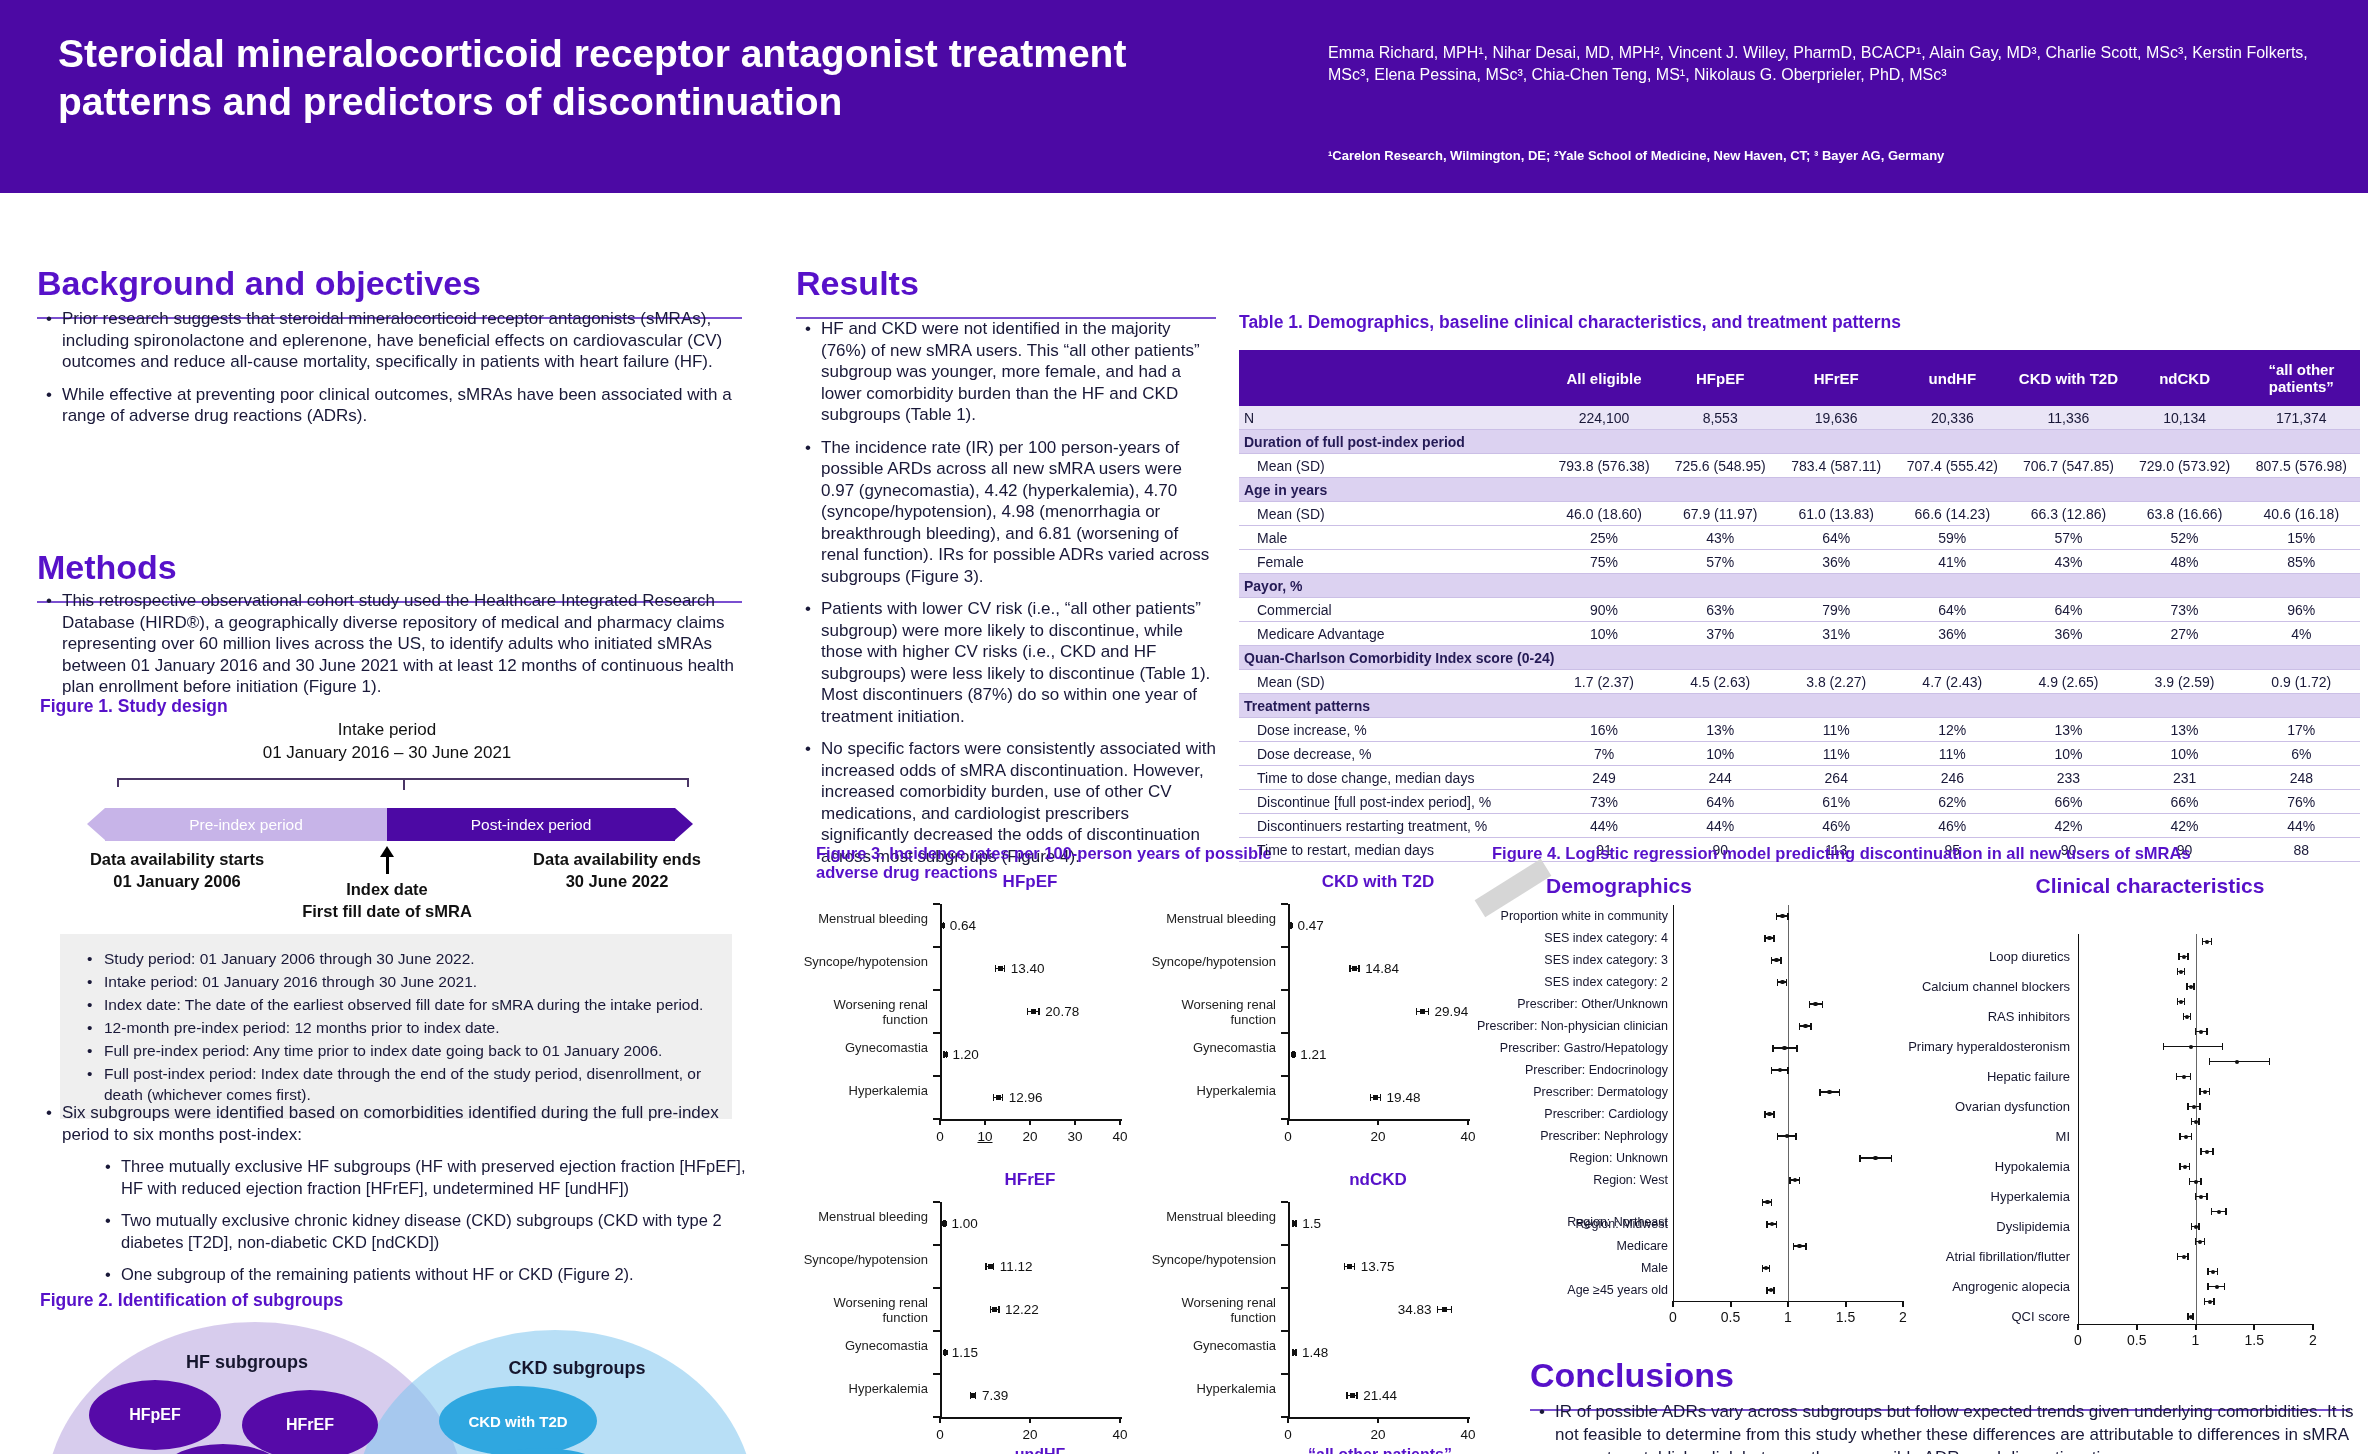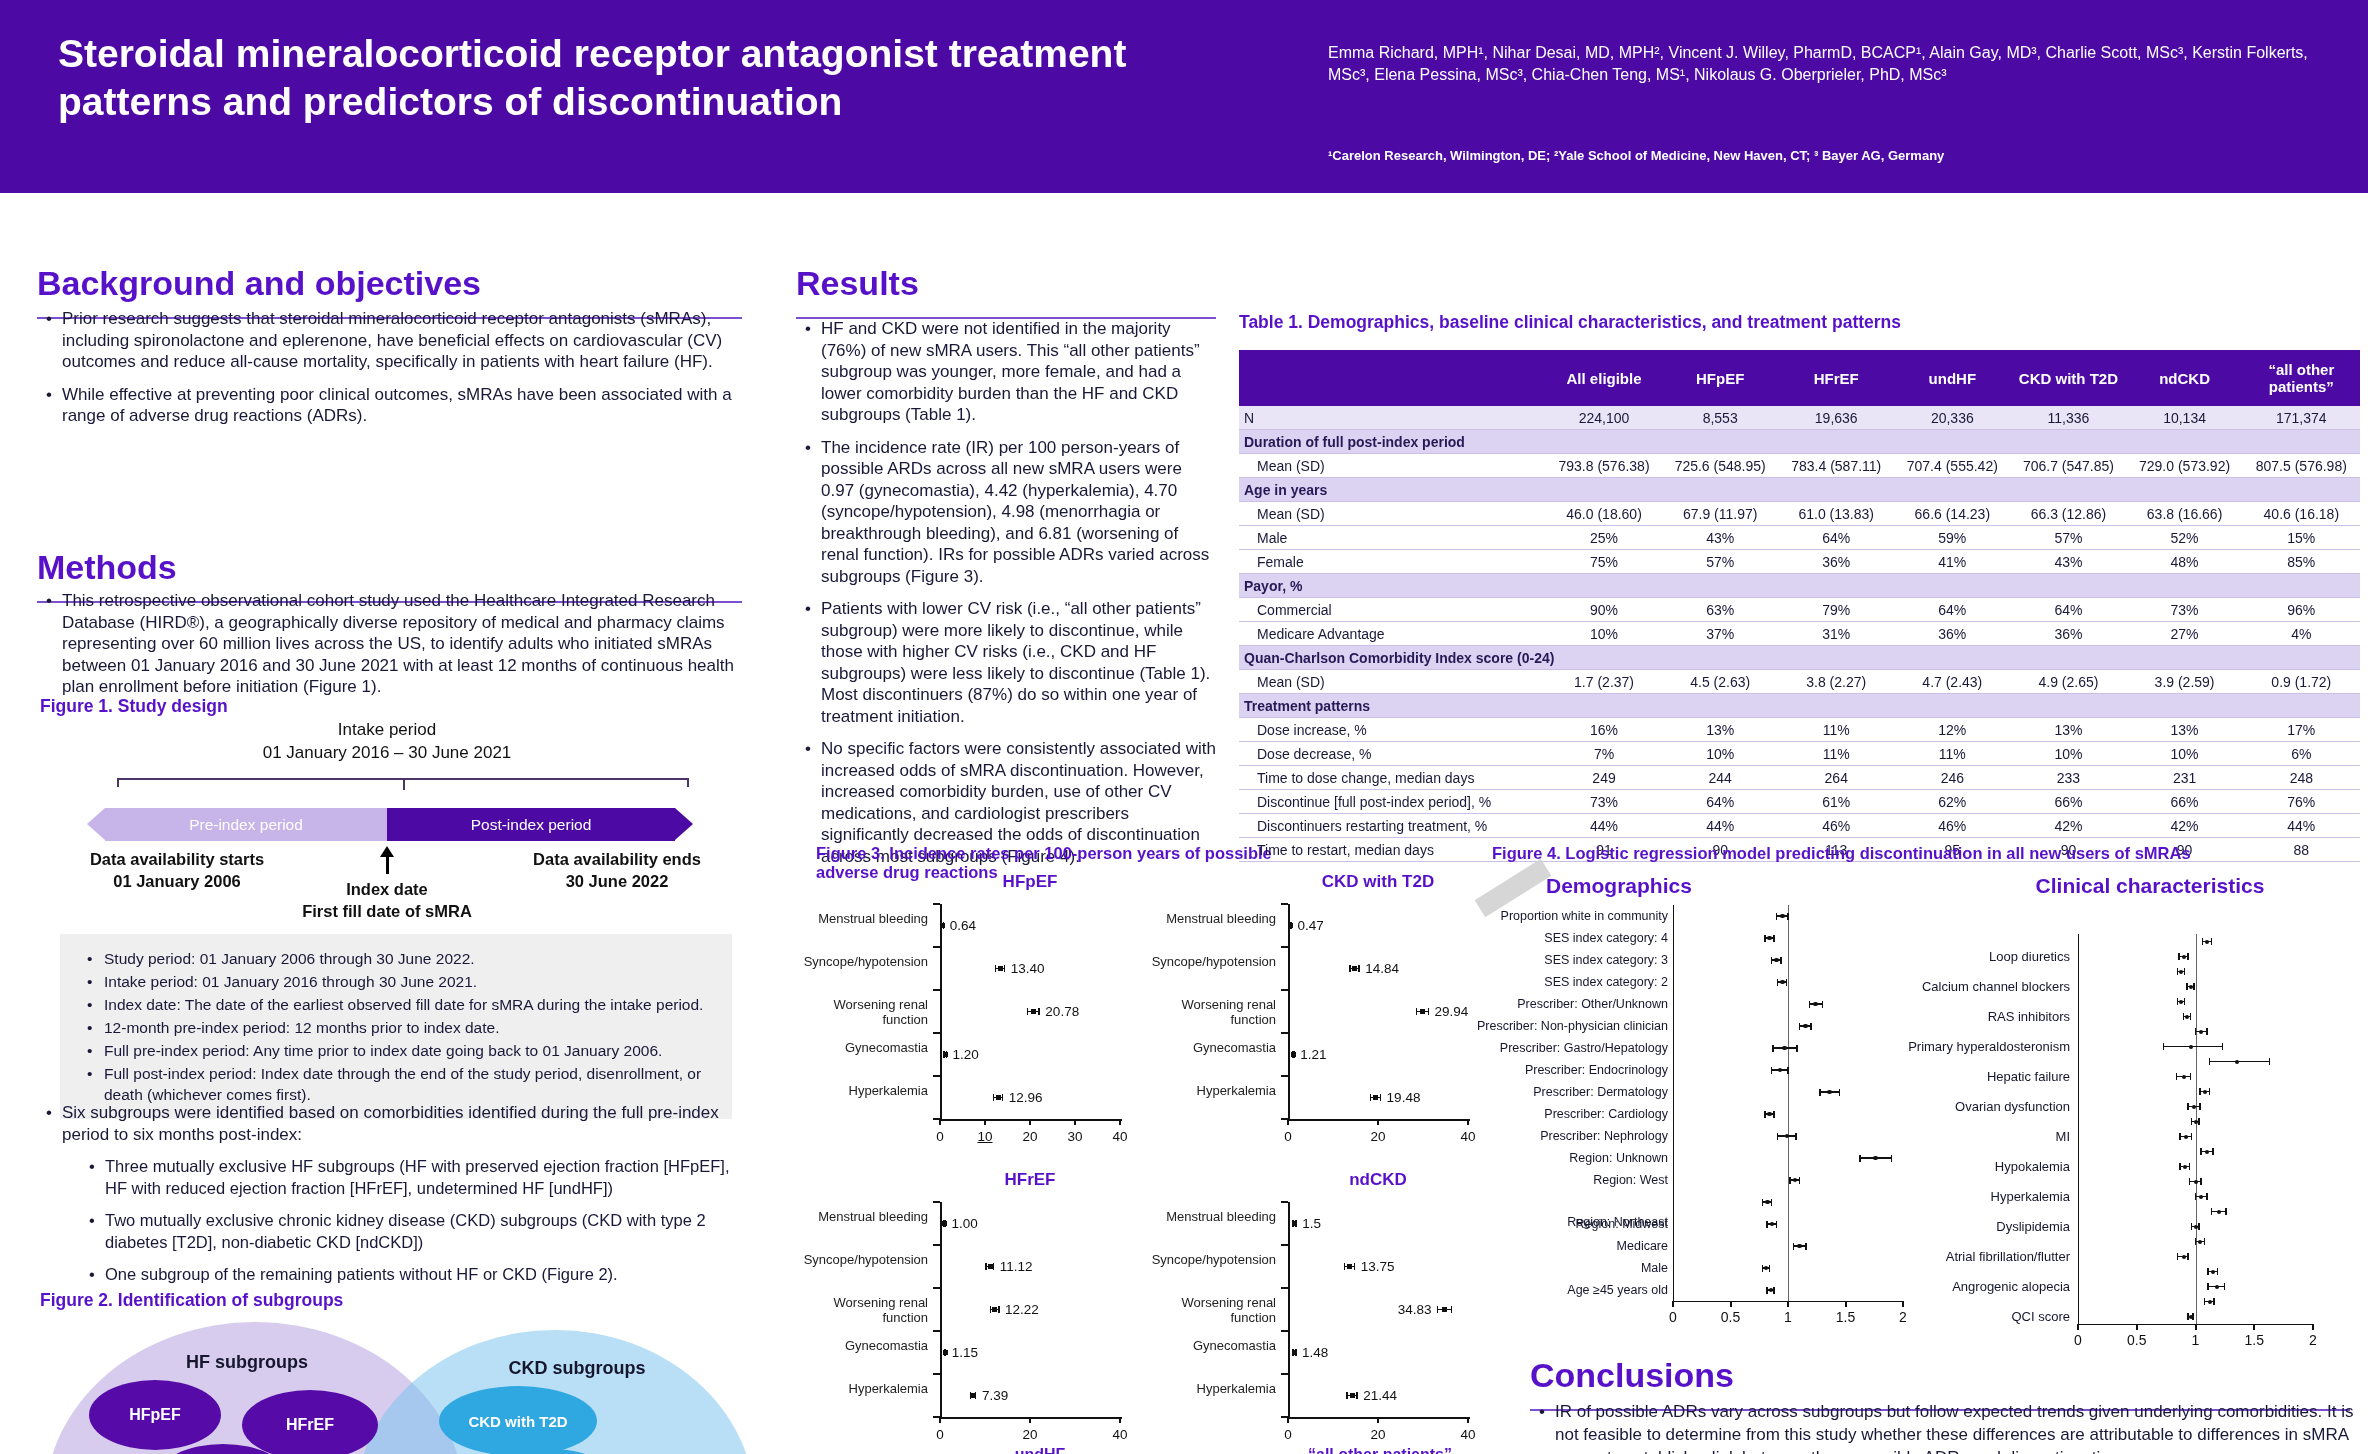--- a/index.html
+++ b/index.html
@@ -134,21 +134,21 @@
         <li>Index date: The date of the earliest observed fill date for sMRA during the intake period.</li>
         <li>12-month pre-index period: 12 months prior to index date.</li>
         <li>Full pre-index period: Any time prior to index date going back to 01 January 2006.</li>
         <li>Full post-index period: Index date through the end of the study period, disenrollment, or death (whichever comes first).</li>
       </ul>
   </div>
 
   <ul class="bullets" style="left:45px;top:1102px;width:700px;">
       <li>Six subgroups were identified based on comorbidities identified during the full pre-index period to six months post-index:</li>
     </ul>
-  <ul class="bullets" style="left:88px;top:1156px;width:657px;font-size:16.5px;">
+  <ul class="bullets" style="left:104px;top:1156px;width:657px;font-size:16.5px;">
       <li>Three mutually exclusive HF subgroups (HF with preserved ejection fraction [HFpEF], HF with reduced ejection fraction [HFrEF], undetermined HF [undHF])</li>
       <li>Two mutually exclusive chronic kidney disease (CKD) subgroups (CKD with type 2 diabetes [T2D], non-diabetic CKD [ndCKD])</li>
       <li>One subgroup of the remaining patients without HF or CKD (Figure 2).</li>
     </ul>
 
   <div class="figcap" style="left:40px;top:1290px;">Figure 2. Identification of subgroups</div>
 
   <div class="venn">
     <div class="vel vhf"></div>
     <div class="vel vckd"></div>

